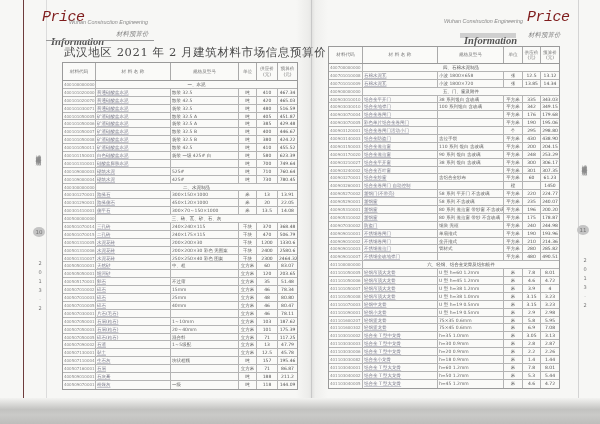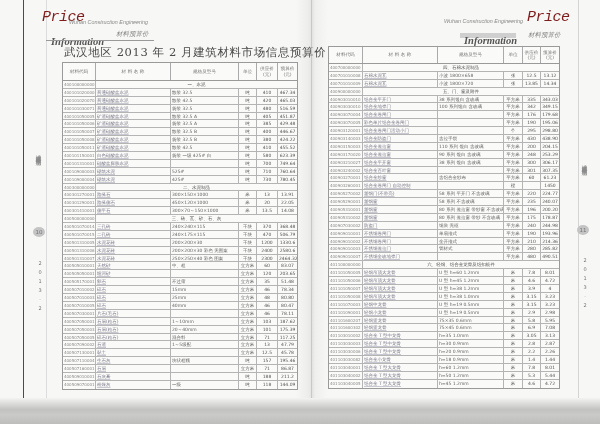--- a/index.html
+++ b/index.html
@@ -54,21 +54,21 @@
 <div class="abs lline-l"></div>
 <div class="abs lline-r"></div>
 
 <div>
   <div class="abs price" style="left:42px;top:9px;">Price</div>
   <div class="abs wce" style="left:69px;top:19px;">Wuhan Construction Engineering</div>
   <div class="abs info" style="left:51px;top:28px;">Information</div>
   <div class="abs seclabel" style="left:116px;top:30px;">材料预算价</div>
   <div class="abs info-underline" style="left:46px;top:40px;width:108px;"></div>
 
-  <div class="abs doc-title" style="left:64px;top:45px;">武汉地区 2013 年 2 月建筑材料市场信息预算价</div>
+  <div class="abs doc-title" style="left:64px;top:45px;">武汉地区 2021 年 2 月建筑材料市场信息预算价</div>
 
   <div class="abs vtext" style="left:35px;top:150px;">武汉建设工程价格信息</div>
   <div class="abs pagenum" style="left:33px;top:227px;">10</div>
   <div class="abs issue" style="left:36px;top:260px;width:8px;">
     <span>2</span>
     <span>0</span>
     <span>1</span>
     <span>3</span>
     <span>·</span>
     <span>2</span>

